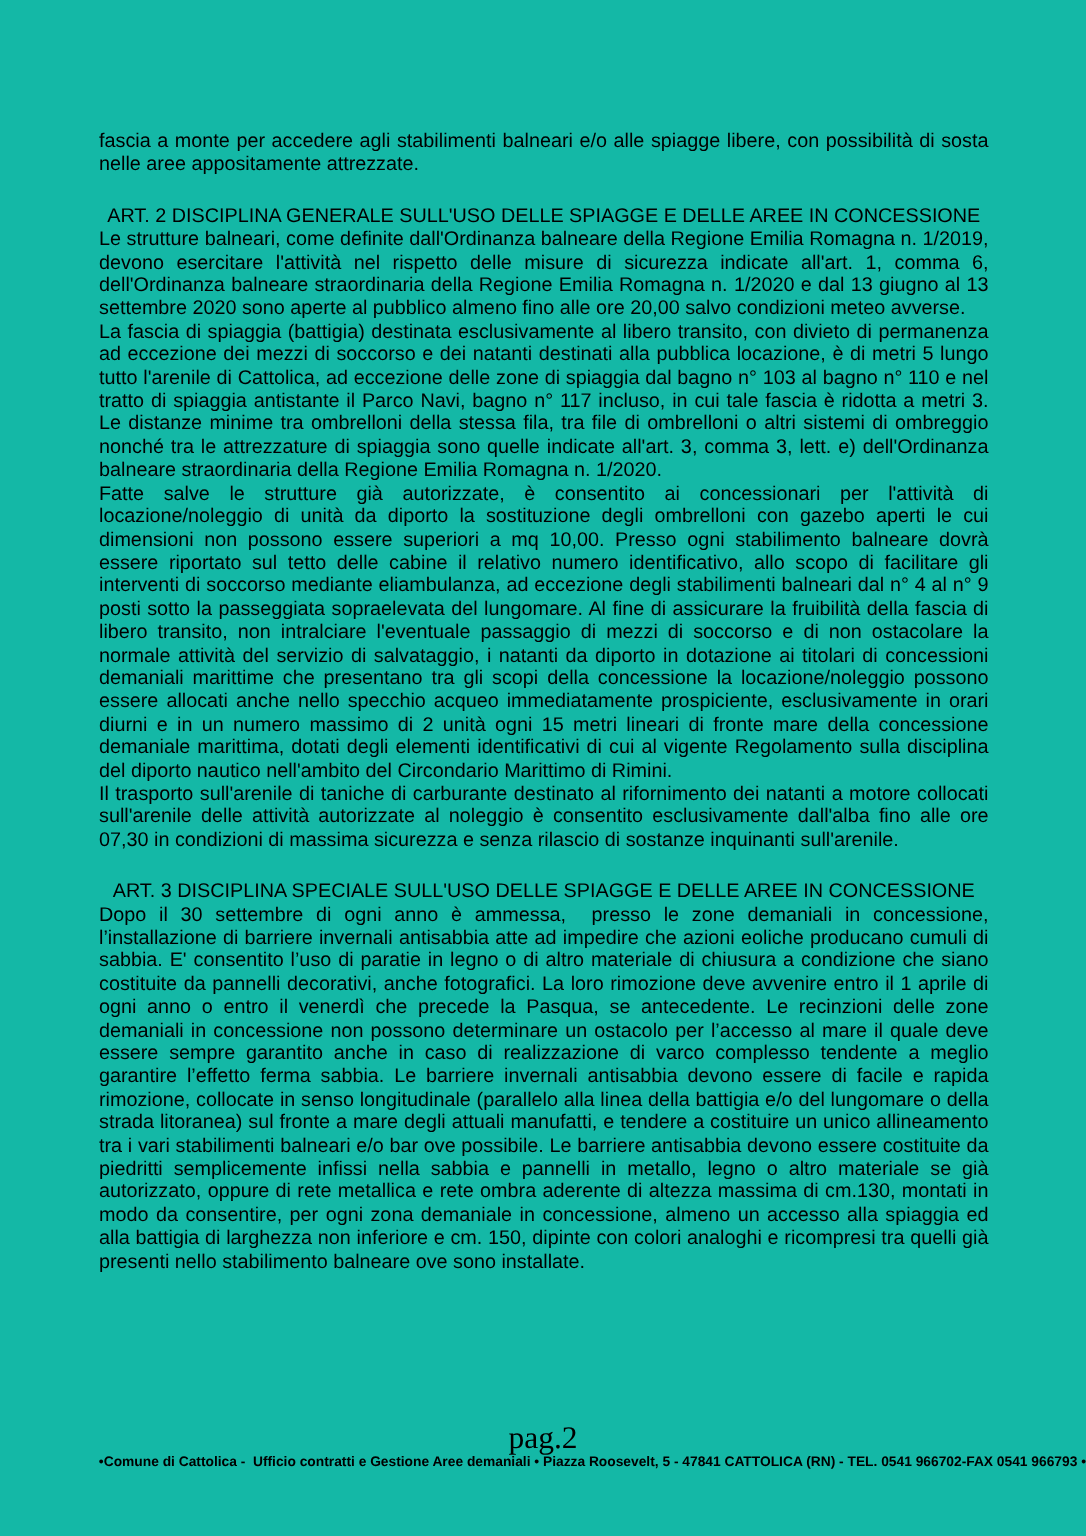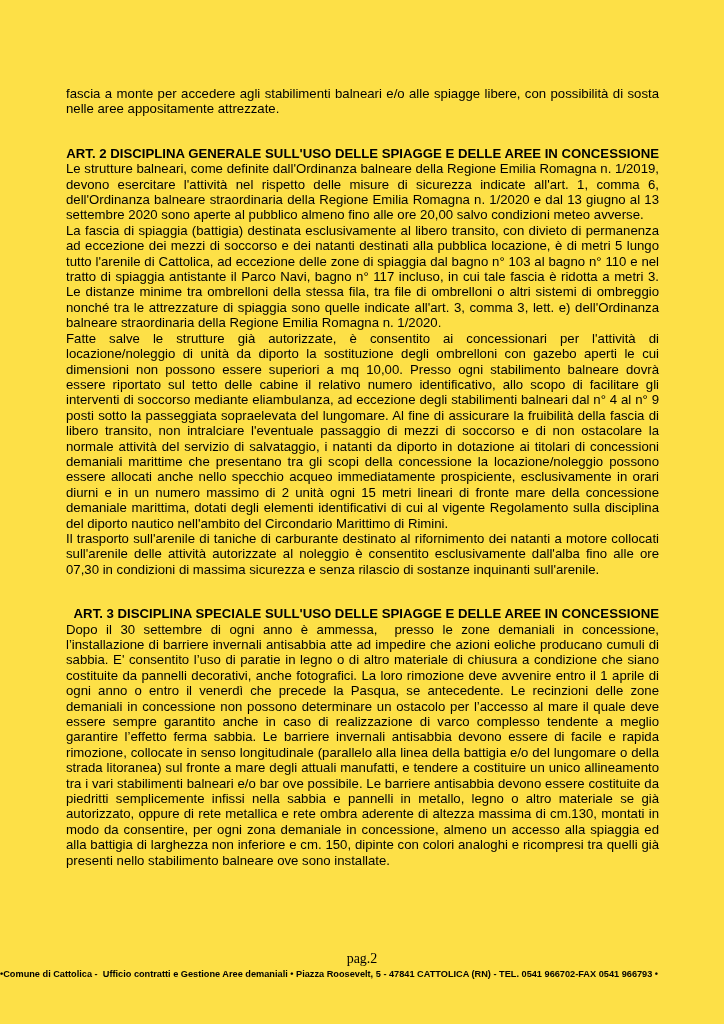--- a/index.html
+++ b/index.html
@@ -1,58 +1,58 @@
 <!DOCTYPE html>
 <html><head>
 <meta charset="utf-8">
 <style>
   html, body { margin: 0; padding: 0; background: #ffffff; }
   .page {
     position: relative;
     width: 724px;
     height: 1024px;
-    background: #fde047;
+    background: #14b8a6;
     color: #000000;
     overflow: hidden;
   }
   .content {
     position: absolute;
     left: 66px;
     top: 86px;
     width: 593px;
     font-family: "Liberation Sans", sans-serif;
     font-size: 13.2px;
     line-height: 15.4px;
     text-align: justify;
     color: #000000;
   }
   .block.para { margin: 0; }
   .block.heading {
-    font-weight: 700;
-    margin-top: 29px;
-    text-align: right;
+    font-weight: 400;
+    margin-top: 19px;
+    text-align: center;
     white-space: nowrap;
   }
   .footer-pagenum {
     position: absolute;
     left: 0;
     top: 950px;
     width: 100%;
     text-align: center;
     font-family: "Liberation Serif", serif;
-    font-size: 14px;
+    font-size: 21px;
     line-height: 17px;
     color: #000000;
   }
   .footer-address {
     position: absolute;
     left: 0;
     top: 969px;
     width: 100%;
-    text-align: left;
+    text-align: right;
     font-family: "Liberation Sans", sans-serif;
     font-weight: 700;
     font-size: 9.2px;
     line-height: 11px;
     color: #000000;
   }
 </style>
 </head>
 <body>
 

